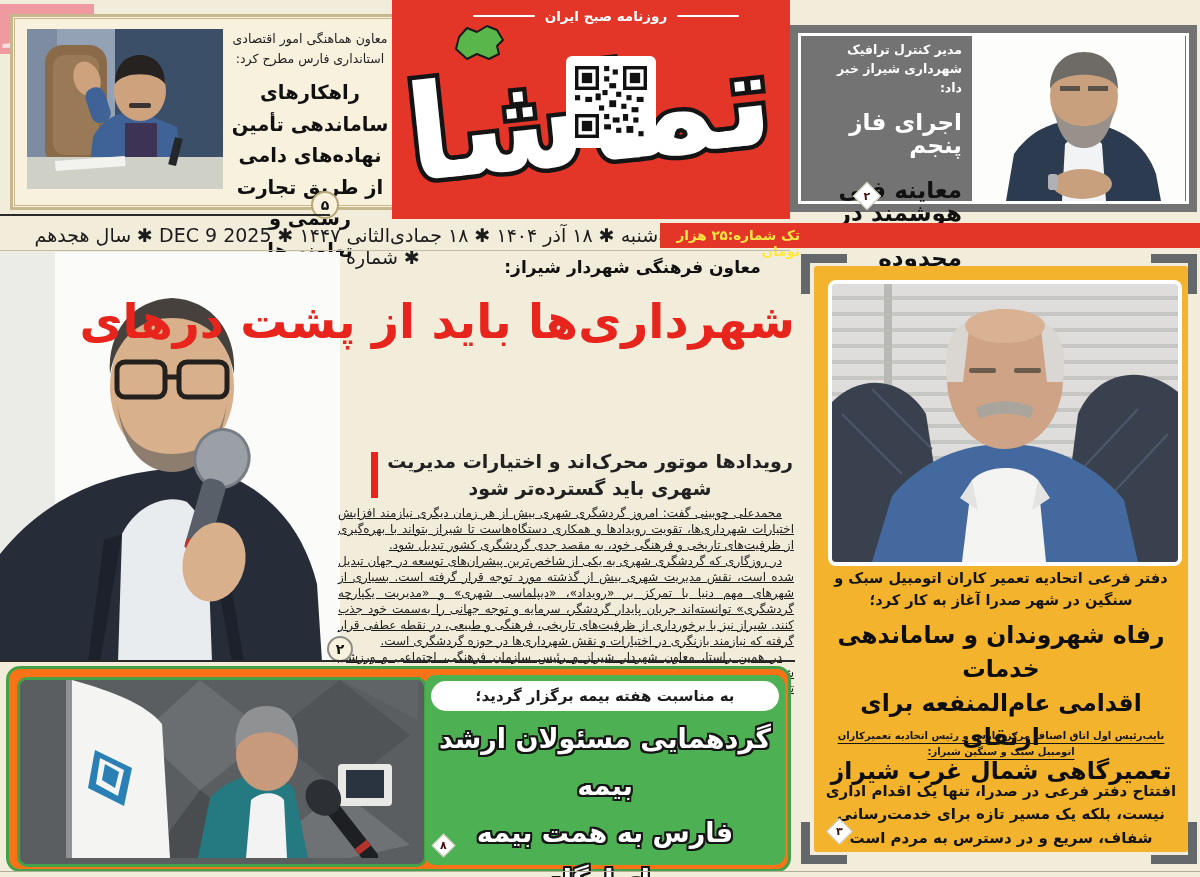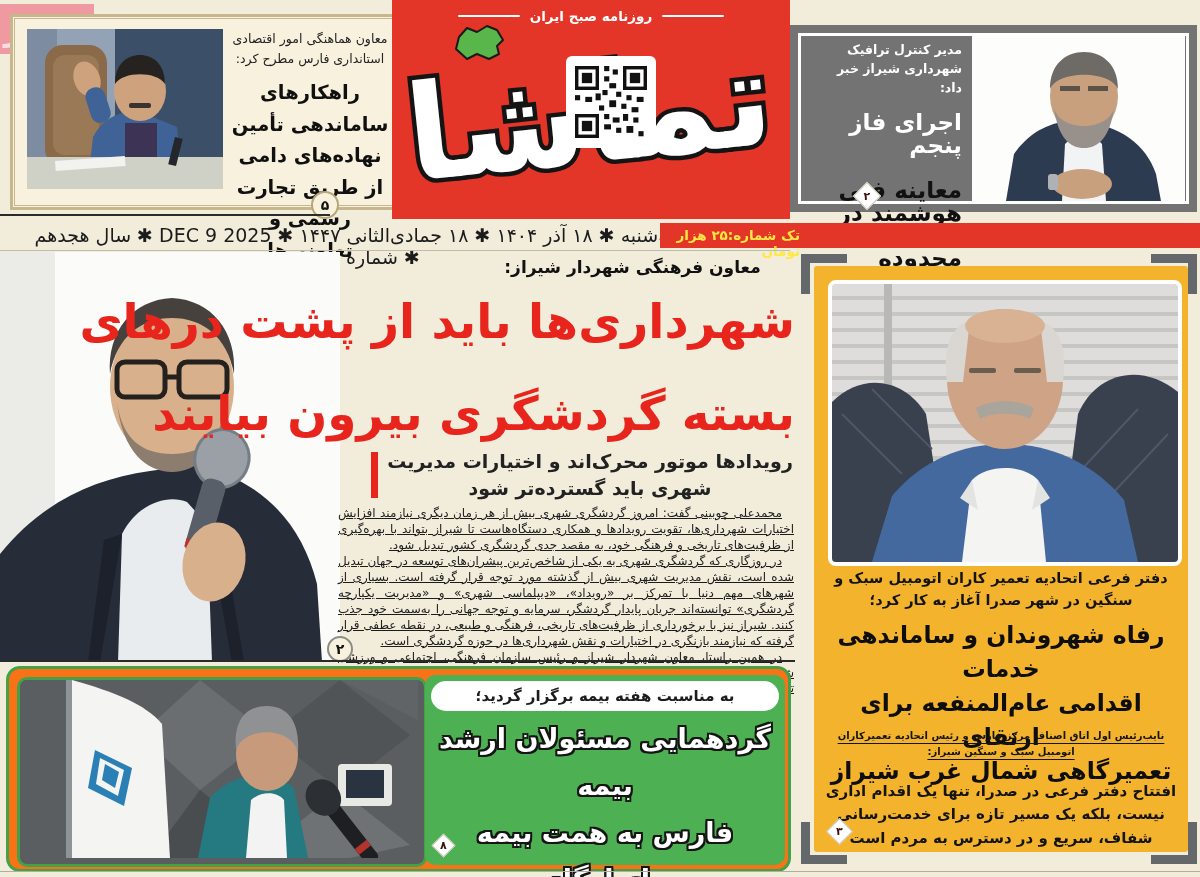--- a/index.html
+++ b/index.html
@@ -14,21 +14,21 @@
   .jar{background:#ee9aa0;color:#fbdcdf;font-weight:800;font-size:32px;
        display:flex;align-items:center;justify-content:center;letter-spacing:2px;}
 
   
   .tl-box{background:#f7f1de;border:3px solid #c6b88c;box-shadow:inset 0 0 0 1px #f7f1de, inset 0 0 0 2px #c6b88c;}
   .tl-kicker{font-size:12.5px;color:#222;line-height:1.6;font-weight:500;}
   .tl-headline{font-size:19.5px;font-weight:800;color:#101010;line-height:1.62;}
 
   
   .masthead{background:#e43529;}
-  .tagline-row{display:flex;align-items:center;justify-content:center;gap:10px;color:#fff;}
+  .tagline-row{display:flex;align-items:center;justify-content:center;gap:10px;color:#fff;padding-left:15px;}
   .tagline-row .dash{height:2px;width:62px;background:#fff;border-radius:1px;}
   .tagline{font-size:13.5px;font-weight:800;}
   .qr-box{background:#fff;border-radius:6px;display:flex;align-items:center;justify-content:center;}
 
   
   .tr-box{background:#737373;}
   .tr-inner{position:absolute;left:8px;top:8px;right:8px;bottom:8px;border:3px solid #fff;}
   .tr-kicker{font-size:12.5px;color:#fff;font-weight:700;line-height:1.5;}
   .tr-line{font-size:23px;font-weight:800;line-height:1.0;}
 
@@ -227,21 +227,20 @@
       <rect x="194" y="226" width="24" height="78" rx="9" fill="#585f68"></rect>
       <rect x="194" y="290" width="24" height="9" fill="#b8352c"></rect>
     </g>
     <ellipse cx="214" cy="310" rx="31" ry="40" fill="#d9b08c" transform="rotate(14 214 310)"></ellipse>
   </svg>
 
   <div class="abs rtl center lead-kicker" style="left:470px;top:257px;width:325px;">معاون فرهنگی شهردار شیراز:</div>
 
   <div class="abs rtl right" style="left:225px;top:276px;width:570px;">
     <div class="lead-line">شهرداری‌ها باید از پشت درهای</div>
-    <div class="lead-line">بسته گردشگری بیرون بیایند</div>
   </div>
 
   <div class="abs sub-bar" style="left:371px;top:452px;width:7px;height:46px;"></div>
   <div class="abs rtl center subhead" style="left:386px;top:448px;width:408px;">رویدادها موتور محرک‌اند و اختیارات مدیریت شهری باید گسترده‌تر شود</div>
 
   <div class="abs rtl body-text" style="left:338px;top:506px;width:456px;">
     <p>محمدعلی چوبینی گفت: امروز گردشگری شهری بیش از هر زمان دیگری نیازمند افزایش اختیارات شهرداری‌ها، تقویت رویدادها و همکاری دستگاه‌هاست تا شیراز بتواند با بهره‌گیری از ظرفیت‌های تاریخی و فرهنگی خود، به مقصد جدی گردشگری کشور تبدیل شود.</p>
     <p>در روزگاری که گردشگری شهری به یکی از شاخص‌ترین پیشران‌های توسعه در جهان تبدیل شده است، نقش مدیریت شهری بیش از گذشته مورد توجه قرار گرفته است. بسیاری از شهرهای مهم دنیا با تمرکز بر «رویداد»، «دیپلماسی شهری» و «مدیریت یکپارچه گردشگری» توانسته‌اند جریان پایدار گردشگر، سرمایه و توجه جهانی را به‌سمت خود جذب کنند. شیراز نیز با برخورداری از ظرفیت‌های تاریخی، فرهنگی و طبیعی، در نقطه عطفی قرار گرفته که نیازمند بازنگری در اختیارات و نقش شهرداری‌ها در حوزه گردشگری است.</p>
     <p>در همین راستا، معاون شهردار شیراز و رئیس سازمان فرهنگی، اجتماعی و ورزشی شهرداری، در گفت‌وگویی صریح از ضرورت تغییر نگاه‌ها، افزایش اختیارات مدیریت شهری و تقویت هم‌افزایی میان دستگاه‌ها سخن گفت.</p>
   </div>

